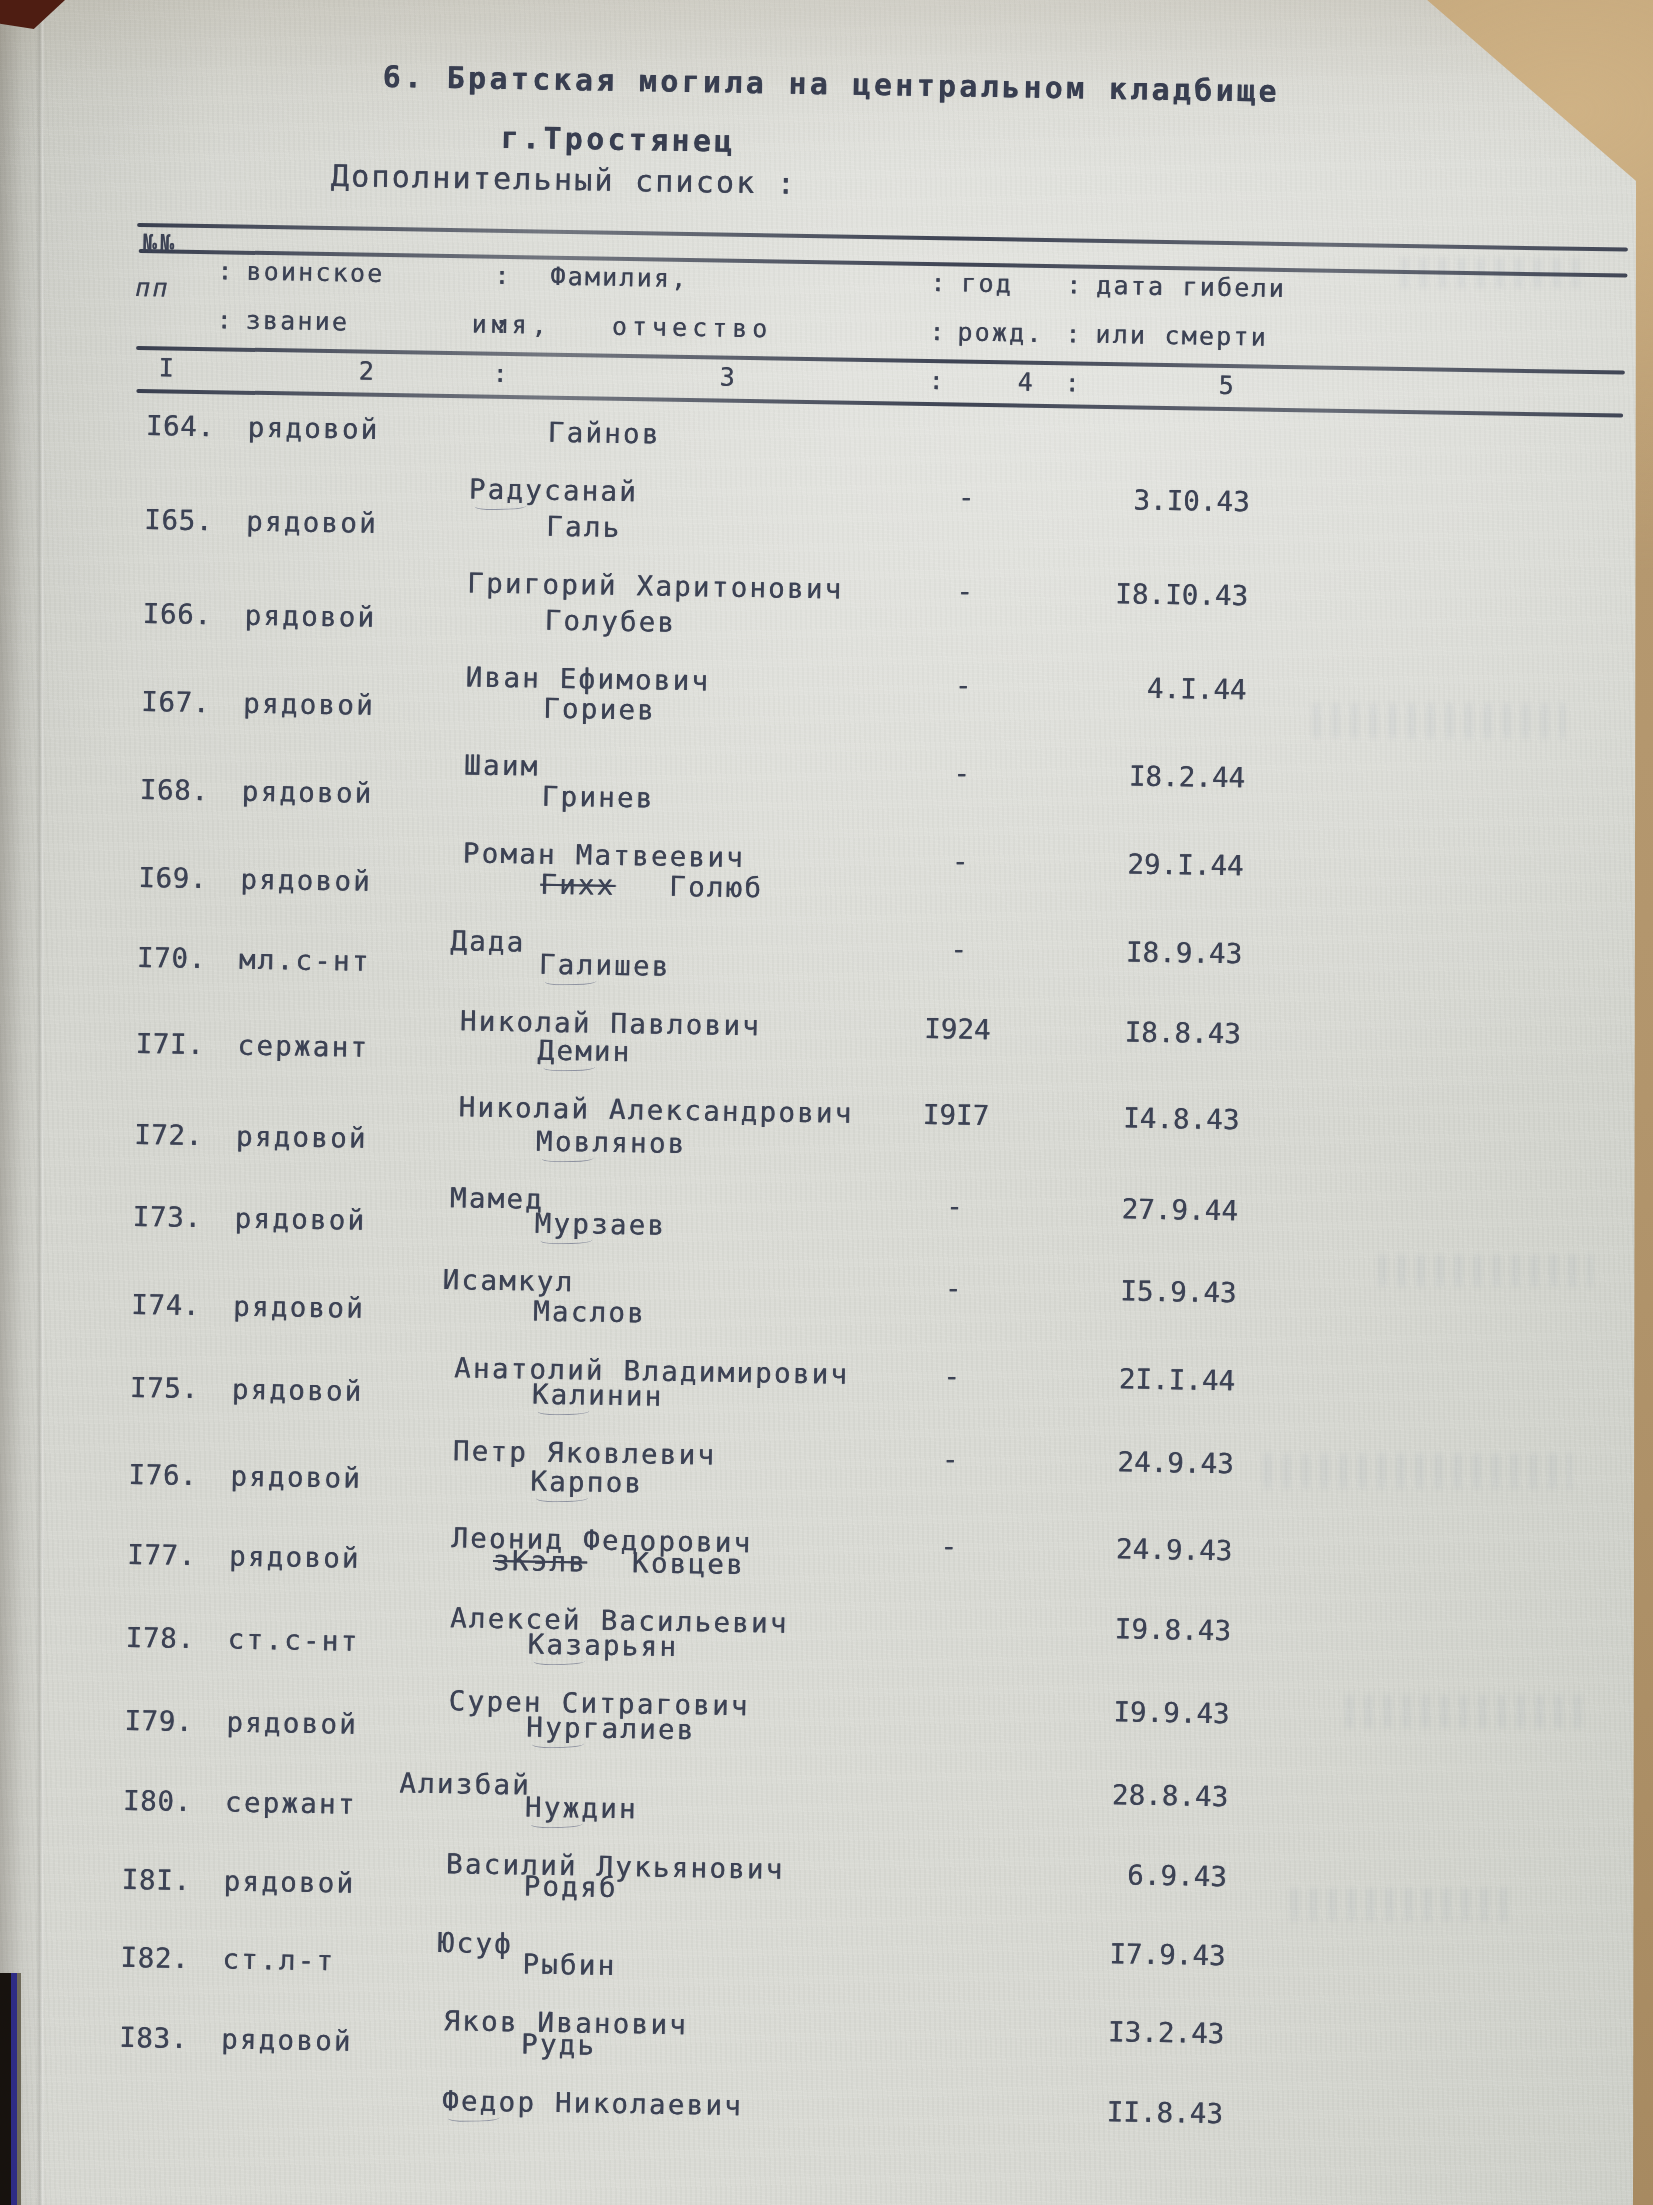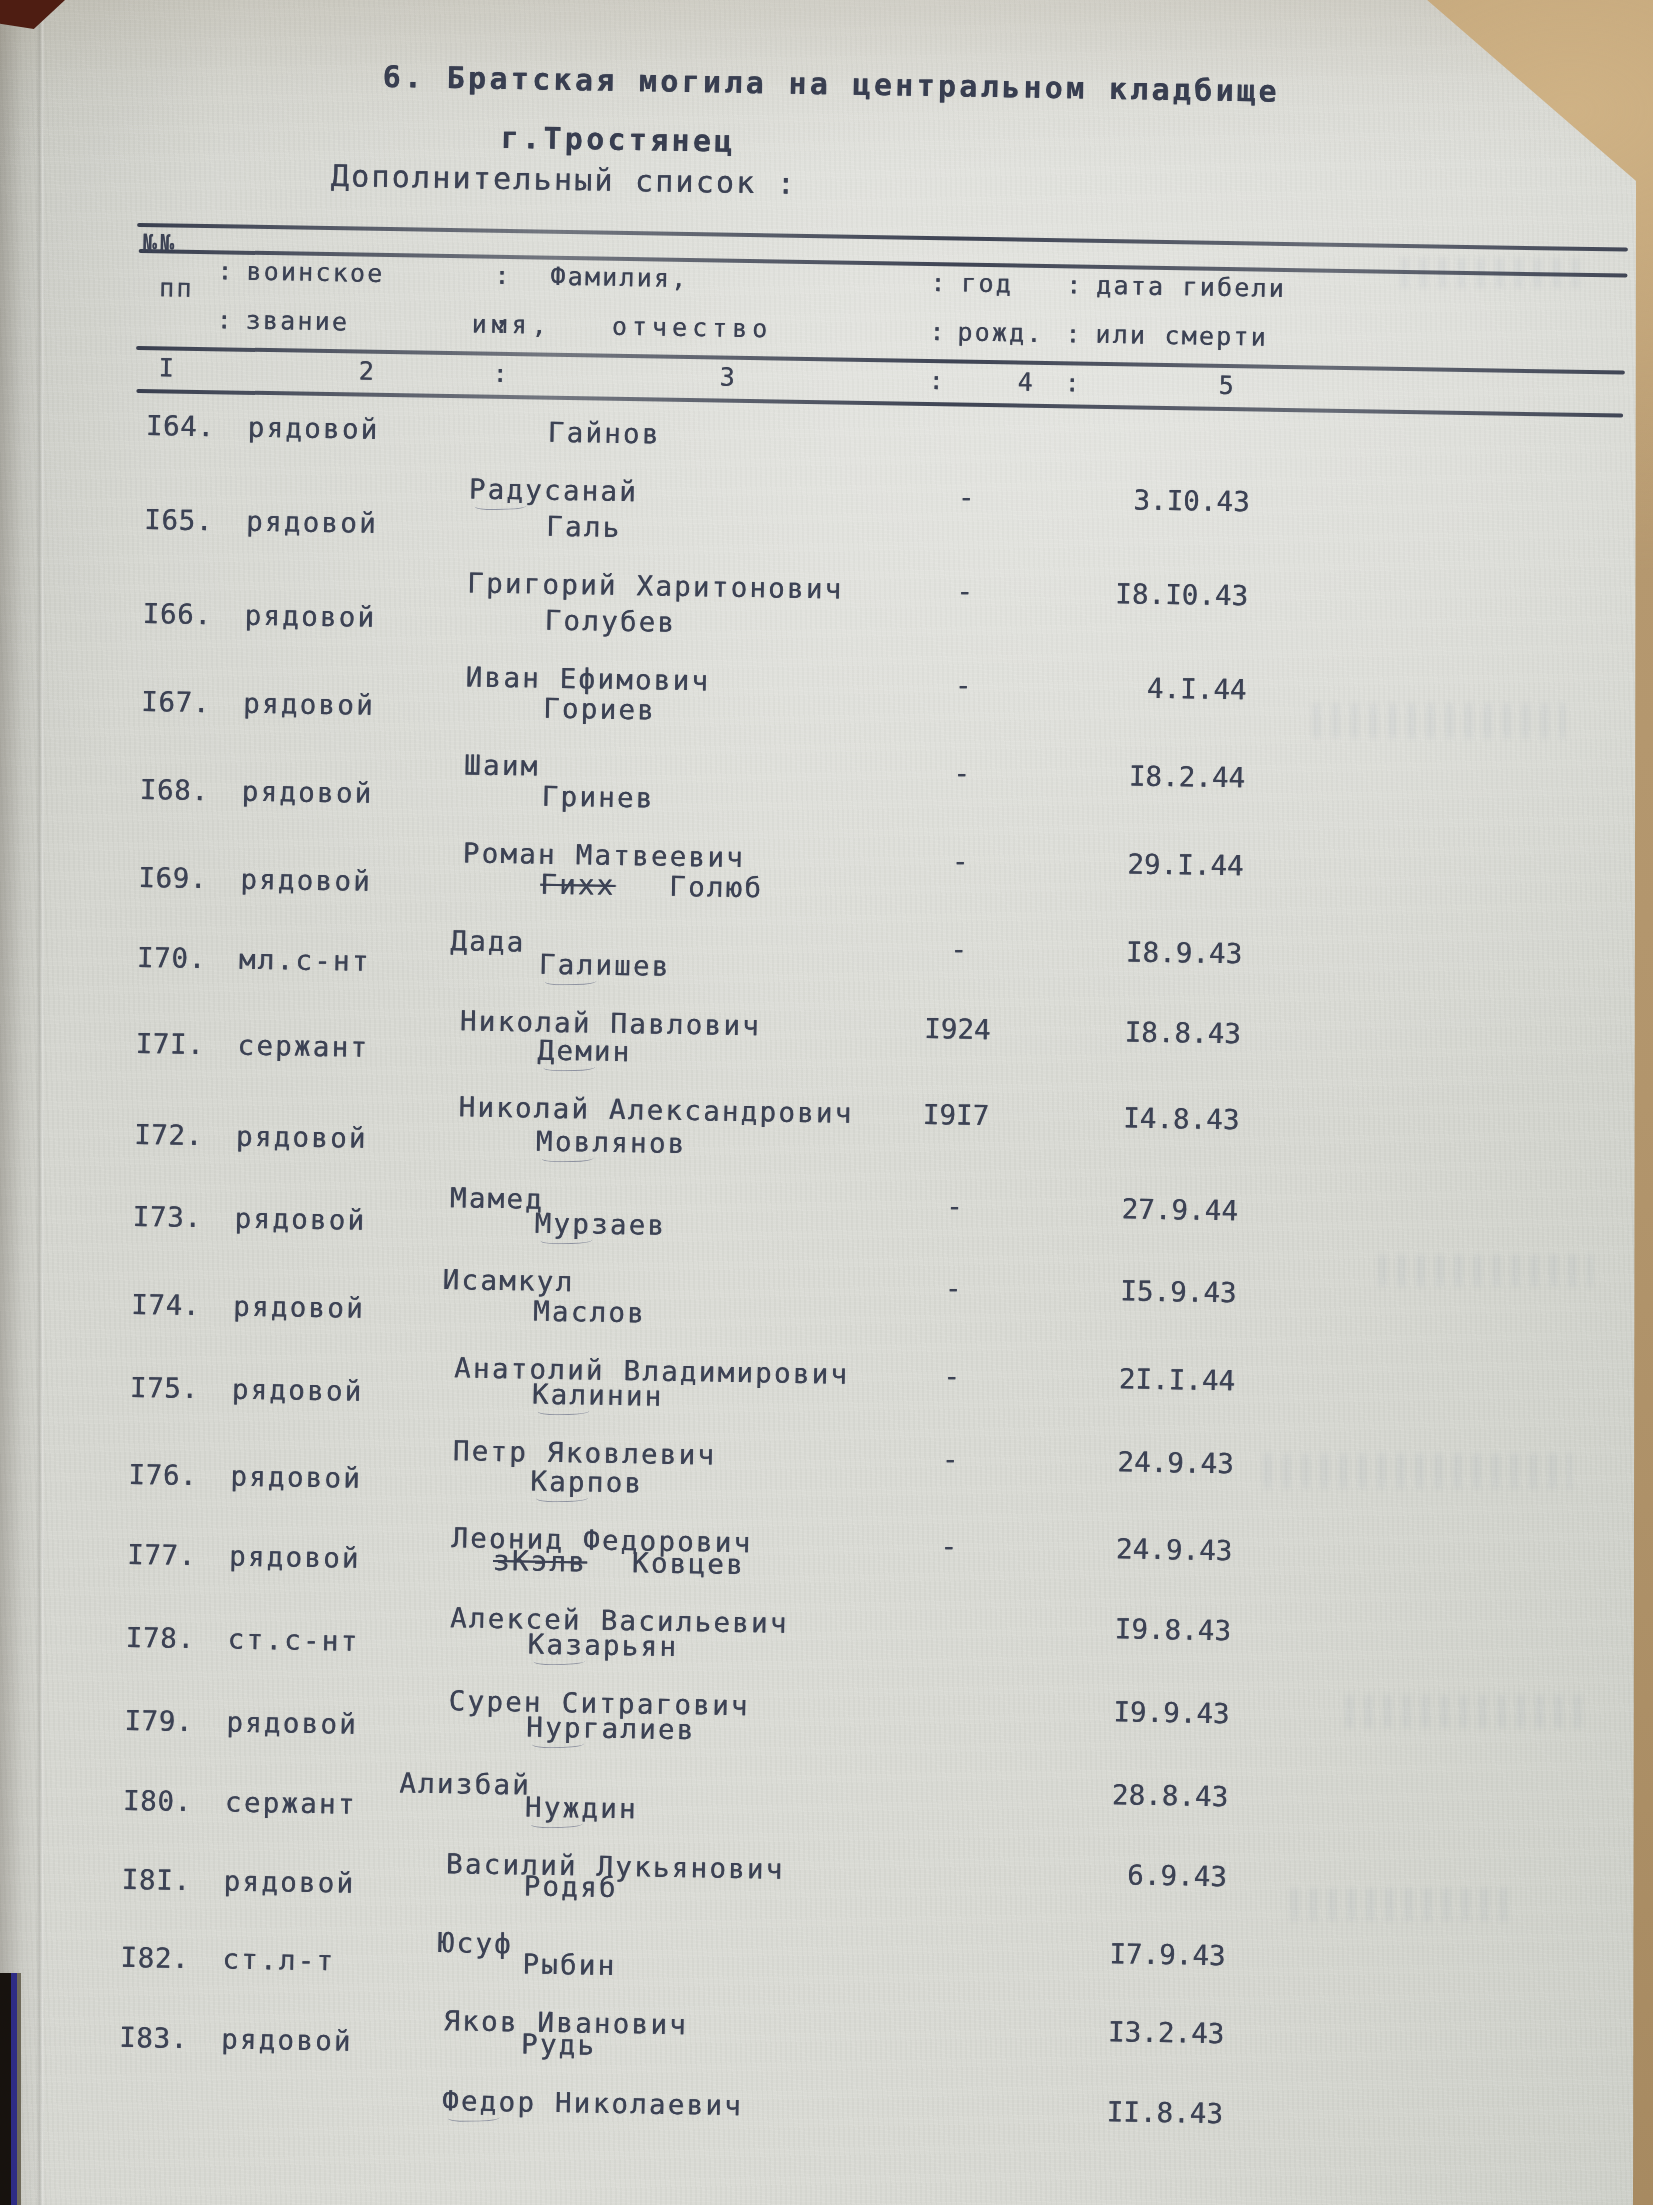--- a/index.html
+++ b/index.html
@@ -102,21 +102,21 @@
   <div class="typed title" style="left:499px;top:114px;">г.Тростянец</div>
   <div class="typed" style="left:330px;top:155px;font-size:30px;">Дополнительный список :</div>
 
   <div class="rule" style="left:137px;top:223px;width:1491px;"></div>
   <div class="rule" style="left:139px;top:249px;width:1489px;"></div>
   <div class="rule" style="left:138px;top:346px;width:1489px;"></div>
   <div class="rule" style="left:139px;top:389px;width:1487px;"></div>
 
   <div>
     <span class="typed hdr" style="left:142px;top:229px;">№№</span>
-    <span class="typed hdr" style="left:160px;top:273px;">пп</span>
+    <span class="typed hdr" style="left:136px;top:273px;font-style:italic;">пп</span>
 
     <span class="typed hdr" style="left:218px;top:255px;">:</span>
     <span class="typed hdr" style="left:218px;top:304px;">:</span>
 
     <span class="typed hdr" style="left:247px;top:255px;">воинское</span>
     <span class="typed hdr" style="left:247px;top:304px;">звание</span>
 
     <span class="typed hdr" style="left:495px;top:255px;">:</span>
     <span class="typed hdr" style="left:495px;top:304px;">:</span>
 

